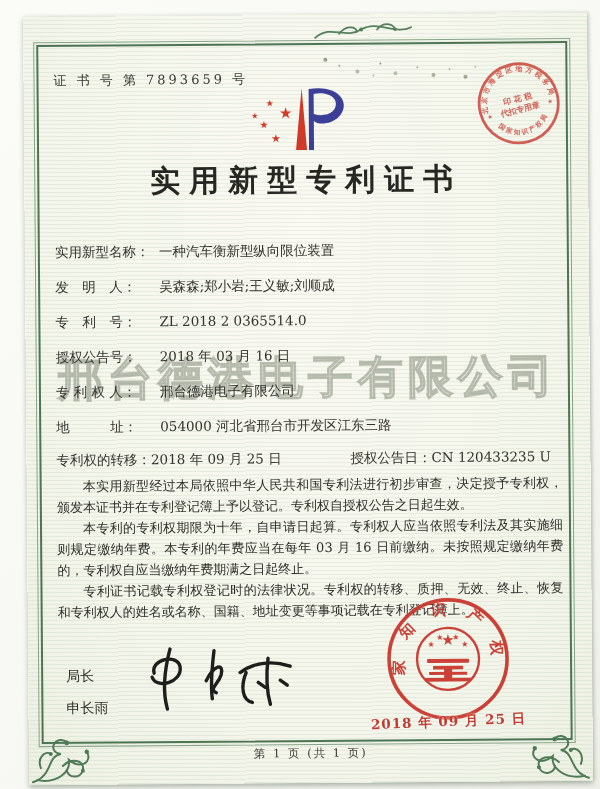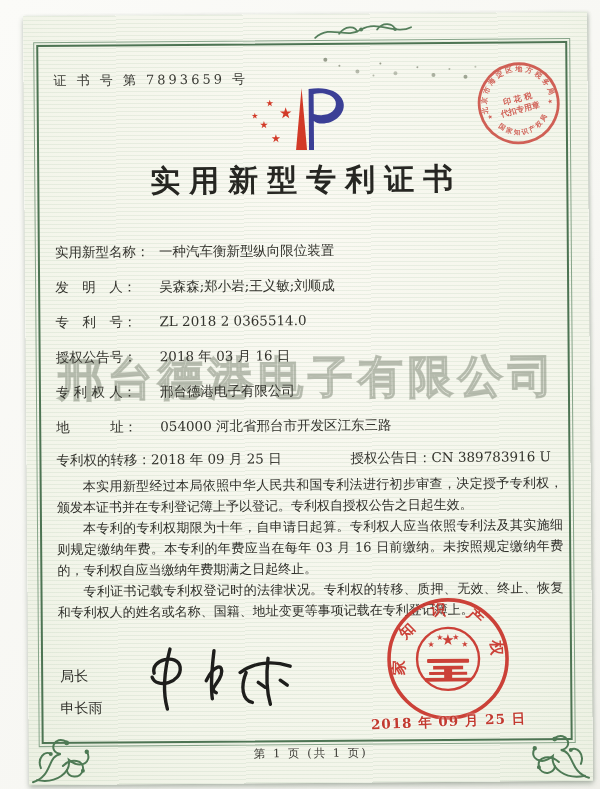--- a/index.html
+++ b/index.html
@@ -19,21 +19,21 @@
   .logo{position:absolute;left:222px;top:70px;width:120px;height:70px;}
   .title{position:absolute;left:0;top:146px;width:100%;text-align:center;
     font-size:30px;font-weight:700;letter-spacing:9px;color:#262622;}
   .fields{position:absolute;left:30px;top:226px;right:24px;font-size:13.5px;color:#33332d;}
   .frow{position:absolute;left:0;right:0;white-space:nowrap;}
   .flabel{display:inline-block;min-width:104px;}
   .grant-no{position:absolute;left:294px;top:0;}
   .paras{position:absolute;left:30px;top:460px;right:28px;font-size:13px;
     line-height:21px;color:#2f2f2a;text-align:justify;}
   .paras p{margin:0;text-indent:2em;}
-  .signer{position:absolute;left:32px;top:644px;font-size:14px;color:#2e2e29;line-height:32px;}
+  .signer{position:absolute;left:38px;top:644px;font-size:14px;color:#2e2e29;line-height:32px;}
   .signature{position:absolute;left:112px;top:622px;width:170px;height:86px;}
   .watermark{position:absolute;left:0;top:334px;width:100%;text-align:center;z-index:1;
     font-size:45px;font-weight:700;letter-spacing:5px;
     color:rgba(150,155,140,0.16);-webkit-text-stroke:1.2px rgba(125,132,115,0.45);}
   .content{position:absolute;inset:0;z-index:2;}
   .seal-main{position:absolute;left:356px;top:582px;width:128px;height:128px;z-index:3;opacity:0.93;}
   .seal-date{position:absolute;left:330px;top:700px;width:180px;text-align:center;z-index:4;
     color:#c23a30;font-weight:700;font-size:13.5px;letter-spacing:1px;
     transform:rotate(-2deg);text-shadow:0 0 3px rgba(255,255,255,0.85);}
   .seal-tax{position:absolute;left:450px;top:46px;width:90px;height:90px;z-index:3;
@@ -135,21 +135,21 @@
           <span class="flabel">授权公告号：</span><span>2018 年 03 月 16 日</span>
         </div>
         <div class="frow" style="top:142px;">
           <span class="flabel">专 利 权 人：</span><span>邢台德港电子有限公司</span>
         </div>
         <div class="frow" style="top:177px;">
           <span class="flabel">地　　　址：</span><span>054000  河北省邢台市开发区江东三路</span>
         </div>
         <div class="frow" style="top:210px;">
           <span>专利权的转移：</span><span>2018 年 09 月 25 日</span>
-          <span class="grant-no"><span>授权公告日：</span><span>CN 389783916 U</span></span>
+          <span class="grant-no"><span>授权公告日：</span><span>CN 120433235 U</span></span>
         </div>
       </div>
 
       <div class="paras">
         <p>本实用新型经过本局依照中华人民共和国专利法进行初步审查，决定授予专利权，颁发本证书并在专利登记簿上予以登记。专利权自授权公告之日起生效。</p>
         <p>本专利的专利权期限为十年，自申请日起算。专利权人应当依照专利法及其实施细则规定缴纳年费。本专利的年费应当在每年 03 月 16 日前缴纳。未按照规定缴纳年费的，专利权自应当缴纳年费期满之日起终止。</p>
         <p>专利证书记载专利权登记时的法律状况。专利权的转移、质押、无效、终止、恢复和专利权人的姓名或名称、国籍、地址变更等事项记载在专利登记簿上。</p>
       </div>
 
       <div class="signer">

